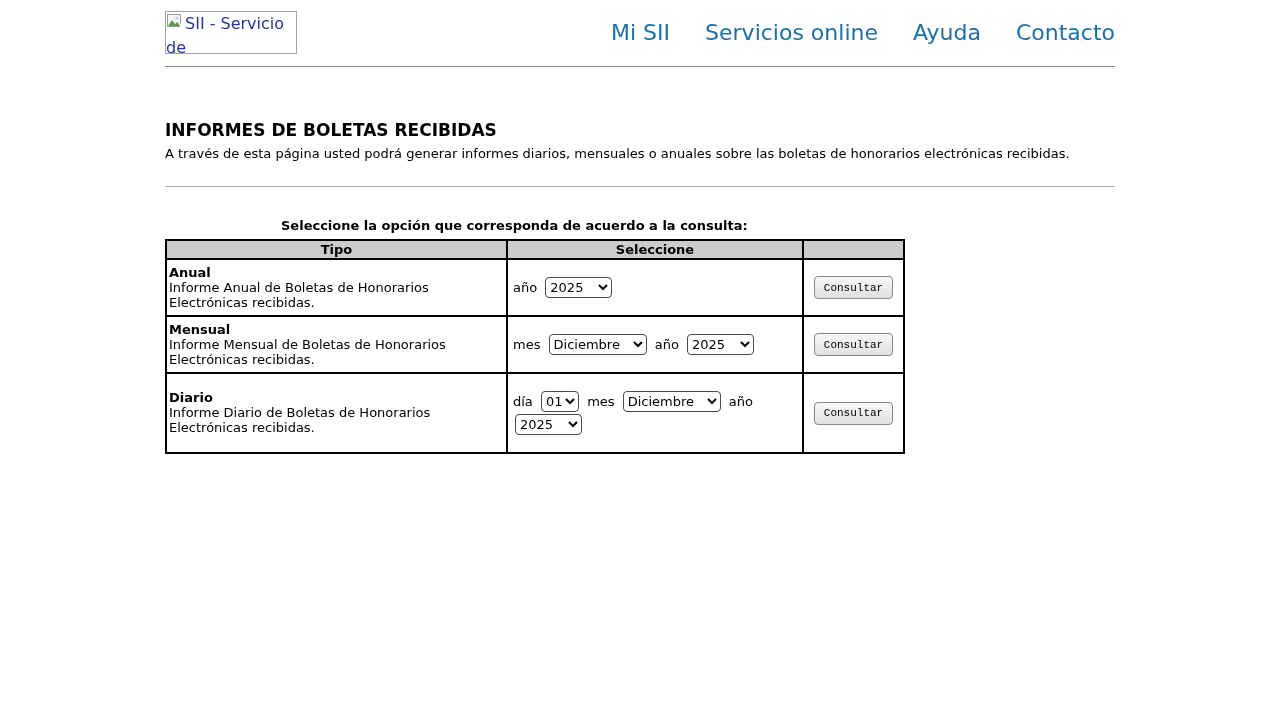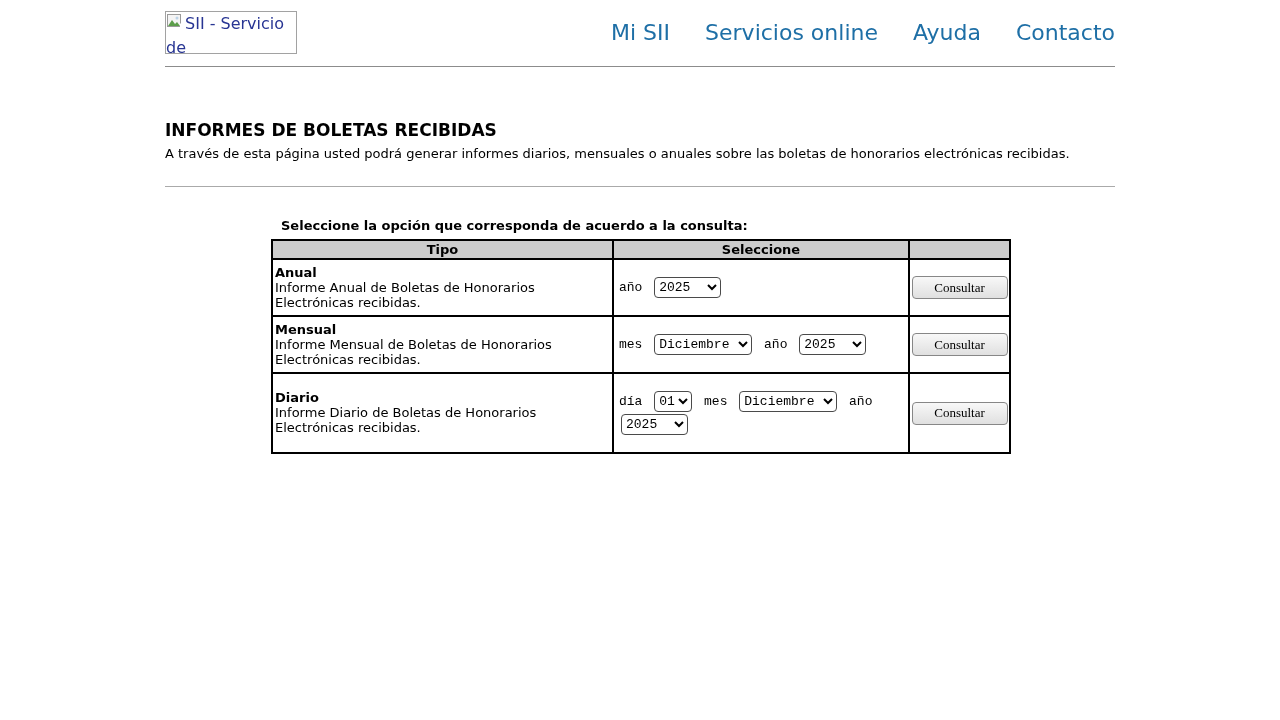--- a/index.html
+++ b/index.html
@@ -53,57 +53,57 @@
 
   
   .page-title { margin-top: 53px; font-size: 17px; font-weight: bold; }
   .page-desc { margin-top: 6px; font-size: 13px; }
   .intro-sep { border: none; border-top: 1px solid #aaaaaa; margin-top: 25px; }
 
   
   .consulta { margin-top: 31px; }
   .consulta-caption { margin-left: 116px; font-size: 13px; font-weight: bold; }
   table.consulta-table {
-    margin-left: 106px; margin-top: 6px;
+    margin-top: 6px;
     border-collapse: separate; border-spacing: 0;
     border: 1px solid #000;
     table-layout: fixed;
     width: 738px;
     font-size: 13px;
   }
   .consulta-table th, .consulta-table td {
     border: 1px solid #000;
   }
   .consulta-table th {
     background: #cccccc;
     font-weight: bold; font-size: 13px;
     height: 19px; text-align: center;
   }
   .col-tipo { width: 341px; }
   .col-sel  { width: 296px; }
   .col-btn  { width: 101px; }
   td.cell-tipo { padding: 1px 3px 2px 2px; line-height: 15px; height: 46px; vertical-align: middle; }
   td.cell-tipo b { display: block; }
-  td.cell-sel { padding: 16px 4px; vertical-align: middle; font-family: Liberation Mono, monospace; }
+  td.cell-sel { padding: 16px 4px; vertical-align: middle; }
   td.cell-btn { text-align: center; vertical-align: middle; }
   .field-label { margin: 0 1px; }
   select.field-select {
     font-family: inherit; font-size: 13px;
     height: 21px;
     margin: 1px 3px;
     background: #ffffff;
     border: 1px solid #4a4a4a; border-radius: 4px;
     color: #000;
   }
   select.sel-day   { width: 38px; }
   select.sel-month { width: 98px; }
   select.sel-year  { width: 67px; }
   button.consultar-btn {
-    font-family: Liberation Serif, serif; font-size: 13px; color: #000;
-    width: 96px; height: 23px;
+    font-family: Liberation Mono, monospace; font-size: 11px; color: #000;
+    width: 79px; height: 23px;
     background: linear-gradient(#f8f8f8, #e0e0e0);
     border: 1px solid #878787; border-radius: 4px;
     cursor: pointer;
   }
 </style>
 </head>
 <body>
 
 <div class="page">
 

